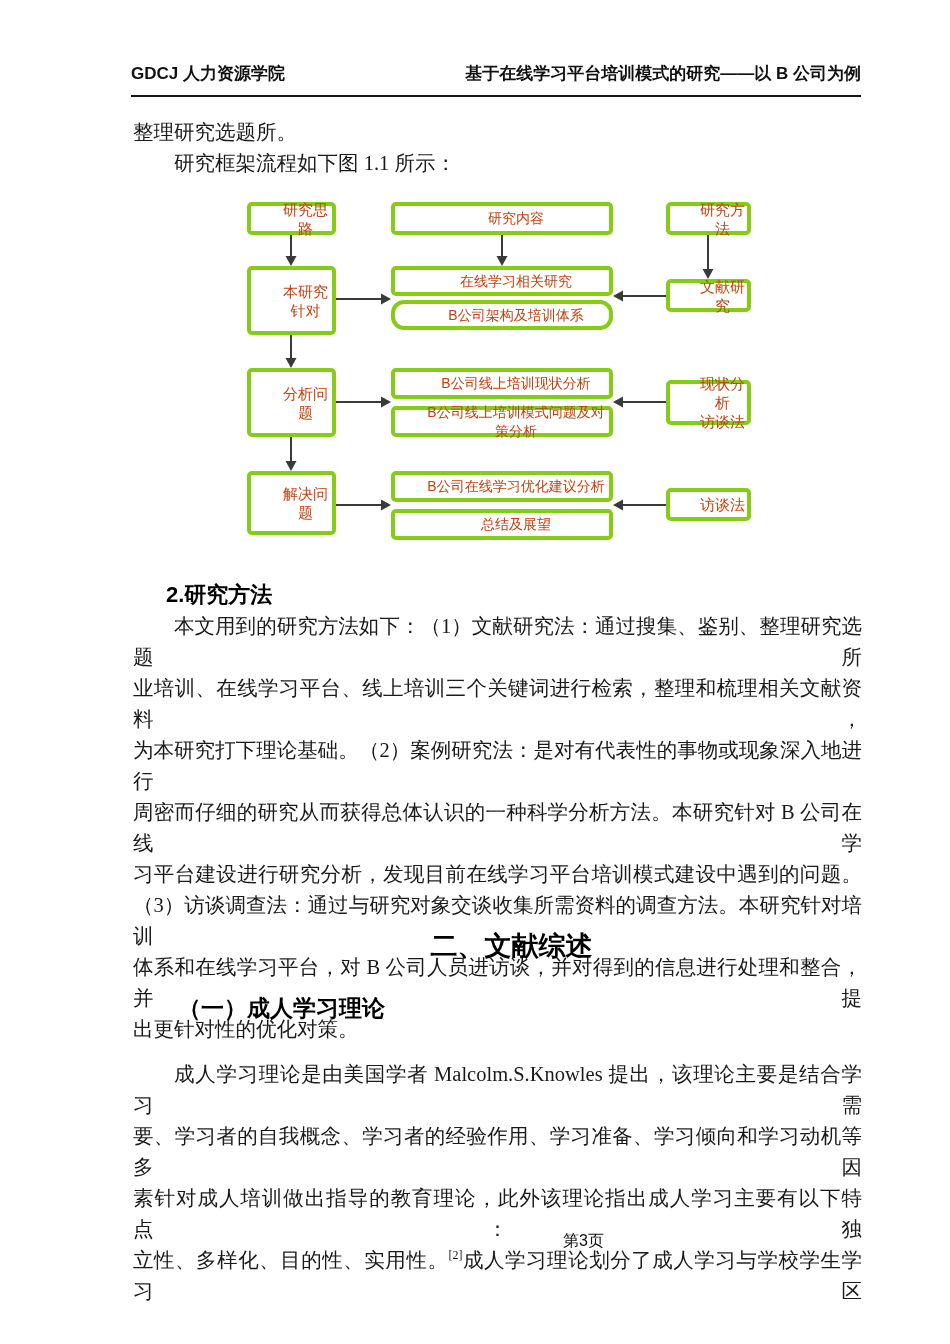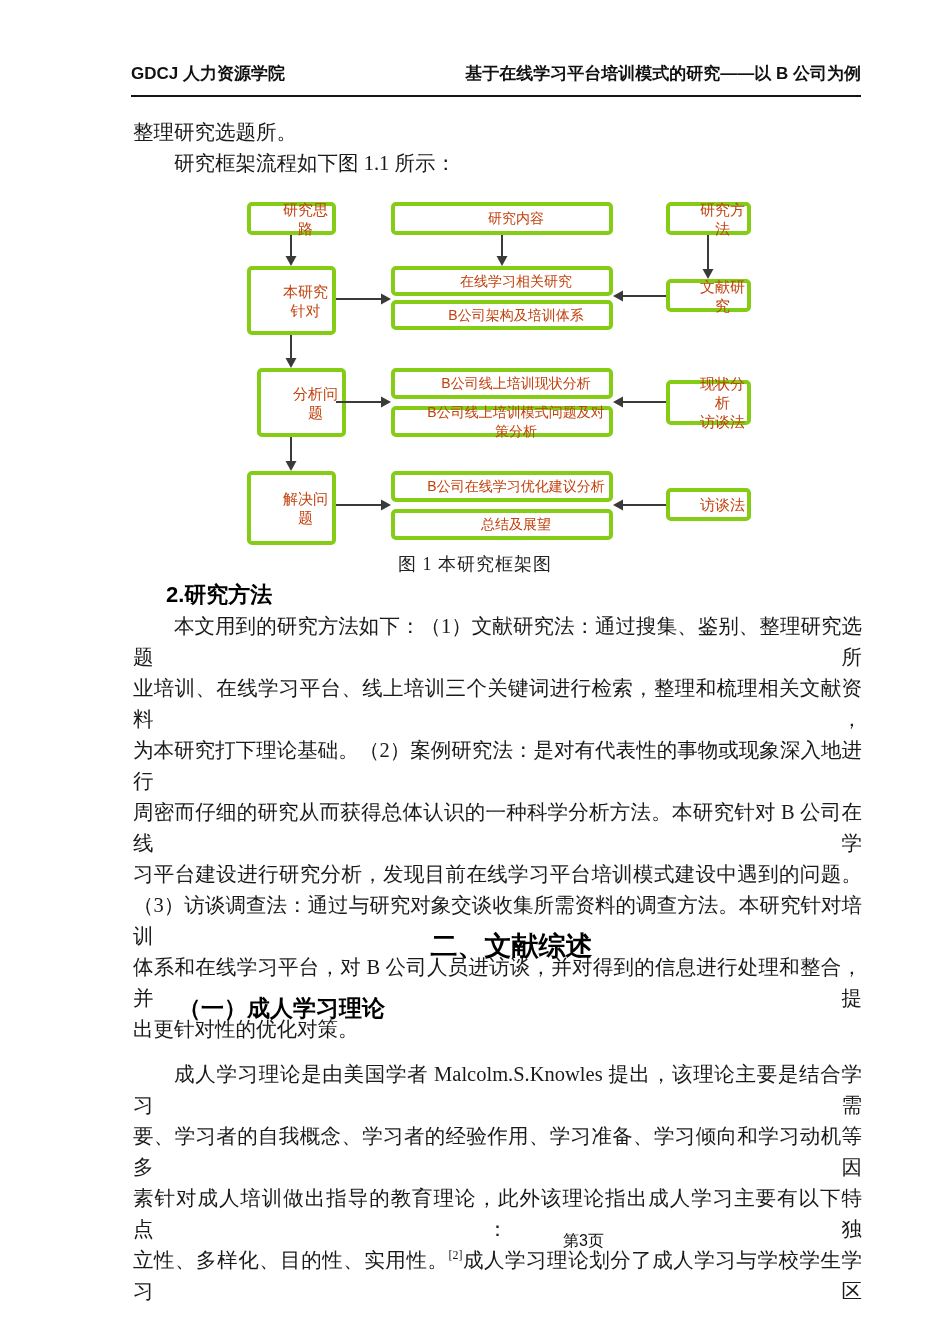--- a/index.html
+++ b/index.html
@@ -67,26 +67,26 @@
     <span>基于在线学习平台培训模式的研究——以 B 公司为例</span>
   </div>
 
   <div class="para" style="top:117px;">
     <div class="ln ll">整理研究选题所。</div>
     <div class="ln ll ind">研究框架流程如下图 1.1 所示：</div>
   </div>
 
   <div class="fbox" style="left:247px; top:202px; width:89px; height:33px;">研究思路</div>
   <div class="fbox" style="left:247px; top:266px; width:89px; height:69px;">本研究针对</div>
-  <div class="fbox" style="left:247px; top:368px; width:89px; height:69px;margin-left:10px;">分析问题</div>
-  <div class="fbox" style="left:247px; top:471px; width:89px; height:74px;">解决问题</div>
+  <div class="fbox" style="left:247px; top:368px; width:89px; height:69px;">分析问题</div>
+  <div class="fbox" style="left:247px; top:471px; width:89px; height:64px;">解决问题</div>
 
   <div class="fbox mid" style="left:391px; top:202px; width:222px; height:33px;">研究内容</div>
   <div class="fbox mid" style="left:391px; top:266px; width:222px; height:30px;">在线学习相关研究</div>
-  <div class="fbox mid" style="left:391px; top:300px; width:222px; height:30px;">B公司架构及培训体系</div>
+  <div class="fbox mid" style="left:391px; top:300px; width:222px; height:30px;border-radius:13px;">B公司架构及培训体系</div>
   <div class="fbox mid" style="left:391px; top:368px; width:222px; height:31px;">B公司线上培训现状分析</div>
   <div class="fbox mid" style="left:391px; top:406px; width:222px; height:31px;">B公司线上培训模式问题及对策分析</div>
   <div class="fbox mid" style="left:391px; top:471px; width:222px; height:31px;">B公司在线学习优化建议分析</div>
   <div class="fbox mid" style="left:391px; top:509px; width:222px; height:31px;">总结及展望</div>
 
   <div class="fbox" style="left:666px; top:202px; width:85px; height:33px;">研究方法</div>
   <div class="fbox" style="left:666px; top:279px; width:85px; height:33px;">文献研究</div>
   <div class="fbox" style="left:666px; top:380px; width:85px; height:45px;">现状分析
 访谈法</div>
   <div class="fbox" style="left:666px; top:488px; width:85px; height:33px;">访谈法</div>
@@ -136,21 +136,20 @@
         <line x1="666" y1="212" x2="623" y2="212"></line>
           <polygon points="623,206.5 623,217.5 613,212" stroke="none"></polygon>
       </g>
       <g>
         <line x1="666" y1="315" x2="623" y2="315"></line>
           <polygon points="623,309.5 623,320.5 613,315" stroke="none"></polygon>
       </g>
     </g>
   </svg>
 
-  <div class="figcap">图 1 本研究框架图</div>
 
   <div class="h-num">2.研究方法</div>
 
   <div class="para" style="top:611px;">
     <div class="ln jl ind">本文用到的研究方法如下：（1）文献研究法：通过搜集、鉴别、整理研究选题所</div>
     <div class="ln jl">业培训、在线学习平台、线上培训三个关键词进行检索，整理和梳理相关文献资料，</div>
     <div class="ln jl">为本研究打下理论基础。（2）案例研究法：是对有代表性的事物或现象深入地进行</div>
     <div class="ln jl">周密而仔细的研究从而获得总体认识的一种科学分析方法。本研究针对 B 公司在线学</div>
     <div class="ln jl">习平台建设进行研究分析，发现目前在线学习平台培训模式建设中遇到的问题。</div>
     <div class="ln jl">（3）访谈调查法：通过与研究对象交谈收集所需资料的调查方法。本研究针对培训</div>

